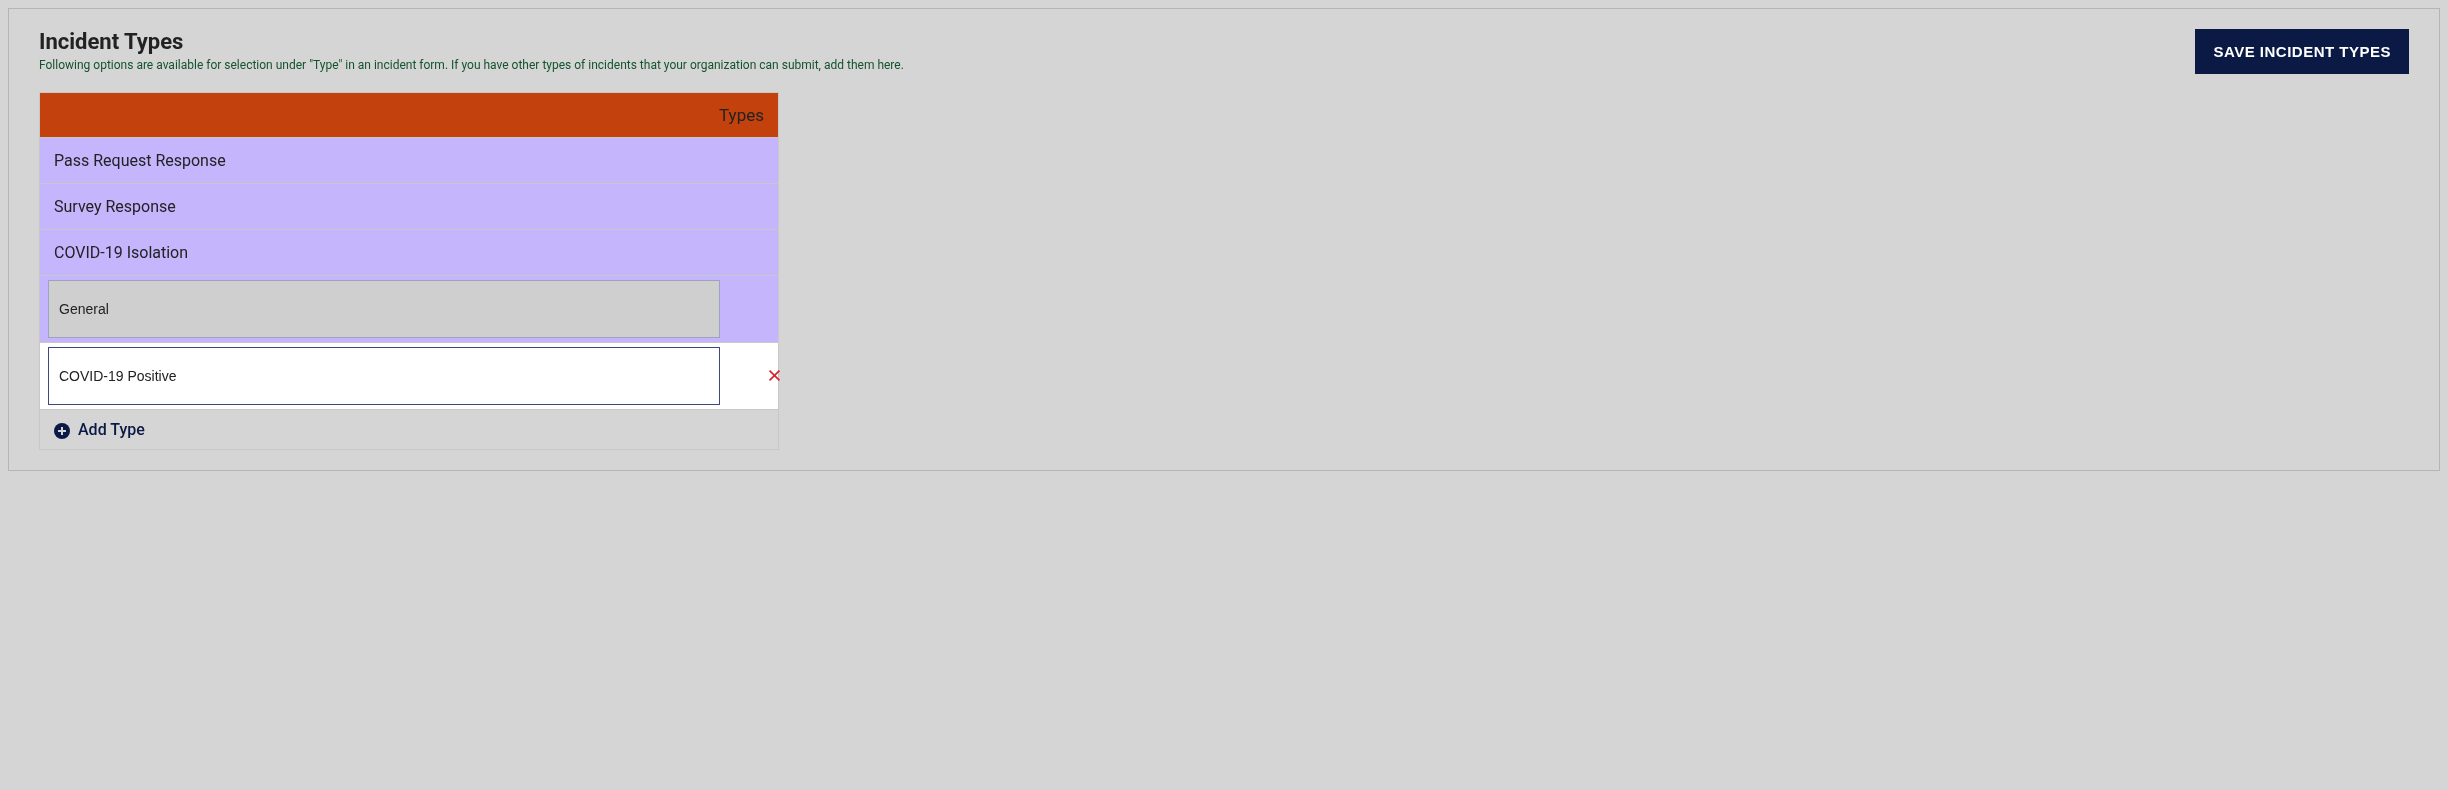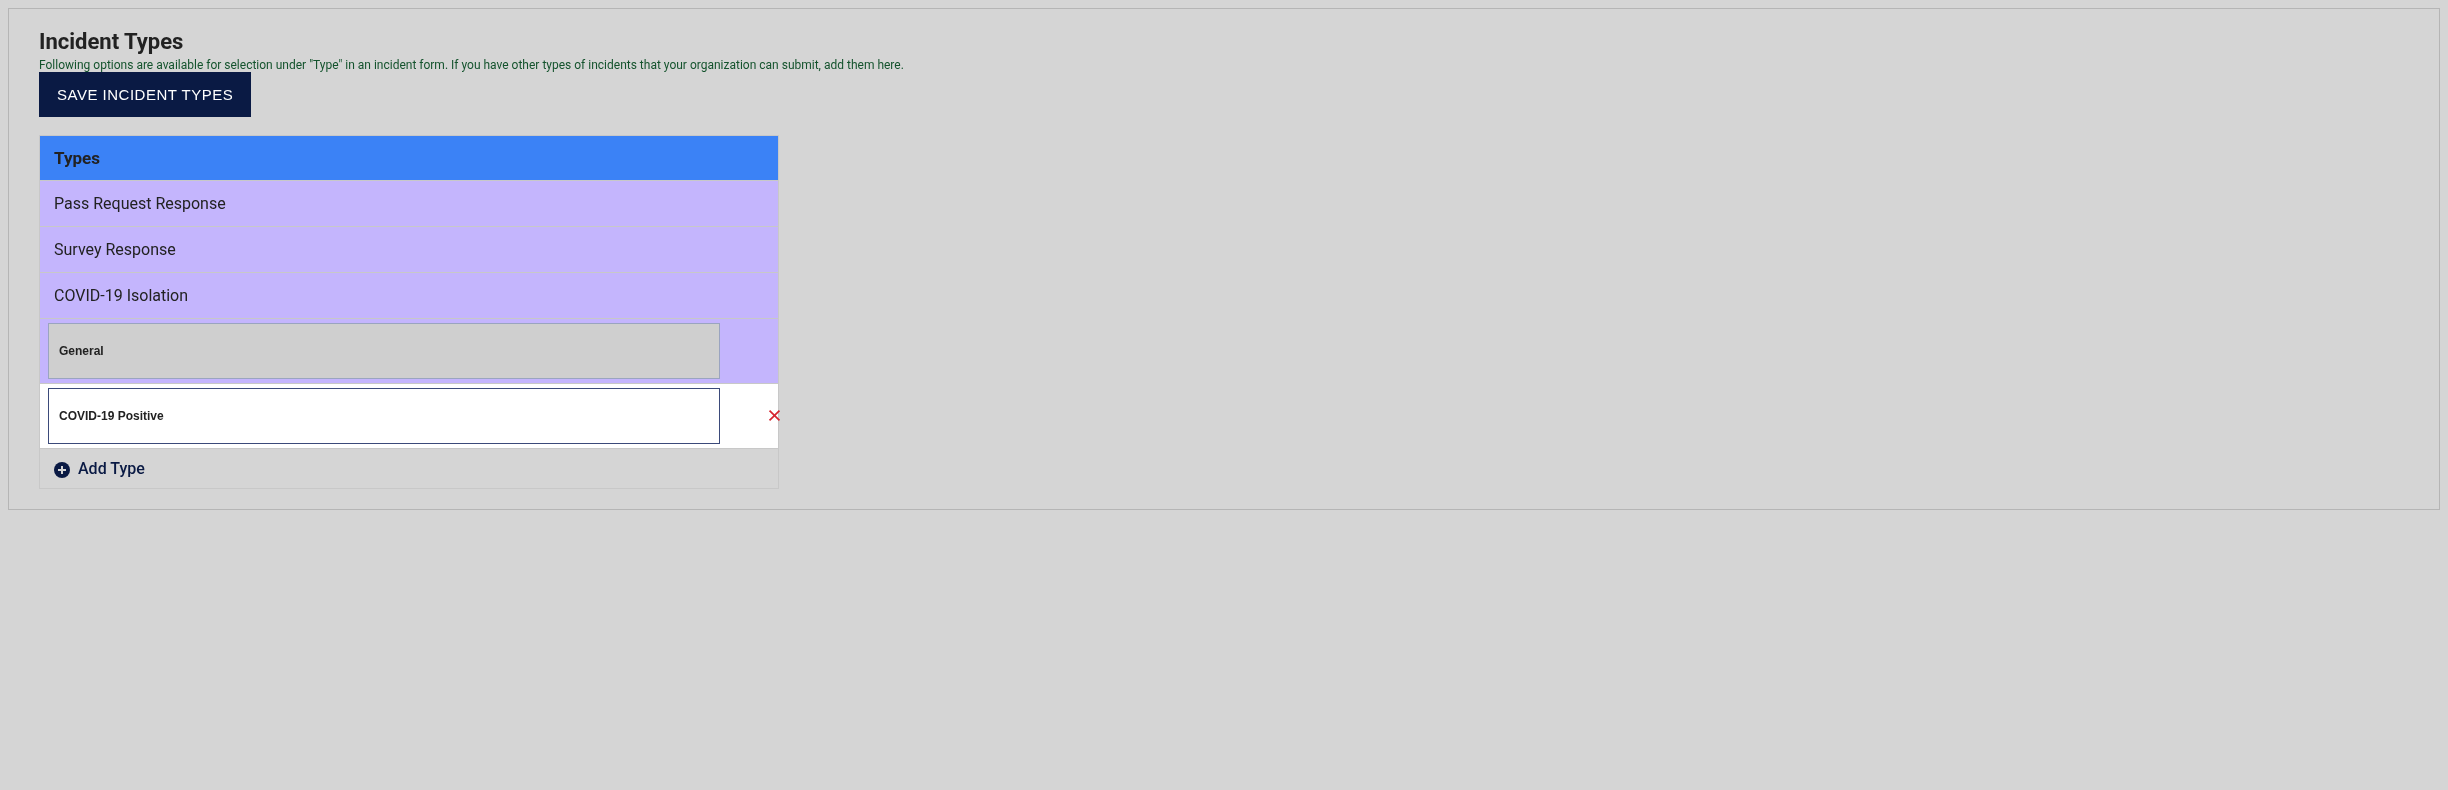--- a/index.html
+++ b/index.html
@@ -17,21 +17,20 @@
   .panel {
     border: 1px solid #b5b5b5;
     background: #d5d5d5;
     padding: 20px 30px 20px 30px;
   }
   .header-row {
     display: flex;
     justify-content: space-between;
     align-items: flex-start;
     margin-bottom: 18px;
-    flex-direction: column;
   }
   .header-text {
     flex: 1;
   }
   .page-title {
     font-size: 22px;
     font-weight: 700;
     color: #222;
     margin-bottom: 4px;
   }
@@ -41,35 +40,36 @@
     font-weight: 400;
   }
   .save-btn {
     background: #0a1a44;
     color: #fff;
     border: none;
     padding: 14px 18px;
     font-size: 15px;
     letter-spacing: 0.5px;
     cursor: pointer;
-    font-weight: 400;
+    font-weight: 700;
     white-space: nowrap;
   }
   .types-table {
     width: 740px;
     border: 1px solid #c8c8c8;
     background: #d5d5d5;
   }
   .table-header {
     padding: 12px 14px;
-    font-weight: 700;
+    font-weight: 400;
     font-size: 17px;
     color: #222;
     border-bottom: 1px solid #c8c8c8;
-    background: #3b82f6;
+    background: #c2410c;
+    text-align: right;
   }
   .table-row {
     display: flex;
     align-items: center;
     border-bottom: 1px solid #c8c8c8;
     background: #c4b5fd;
     min-height: 46px;
   }
   .table-row:last-of-type {
     border-bottom: none;
@@ -80,26 +80,25 @@
     color: #222;
     flex: 0 0 688px;
   }
   .row-input-cell {
     padding: 4px 8px 4px 8px;
     flex: 0 0 688px;
   }
   .row-input {
     width: 100%;
     padding: 20px 10px;
-    font-size: 12px;
+    font-size: 14px;
     border: 1px solid #9aa4c0;
     background: #cfcfcf;
     color: #222;
     outline: none;
-    font-weight: bold;
   }
   .editing-row {
     background: #ffffff;
     gap: 40px;
   }
   .editing-row .row-input {
     background: #ffffff;
     border: 1px solid #3b4a7a;
   }
   .row-action {

